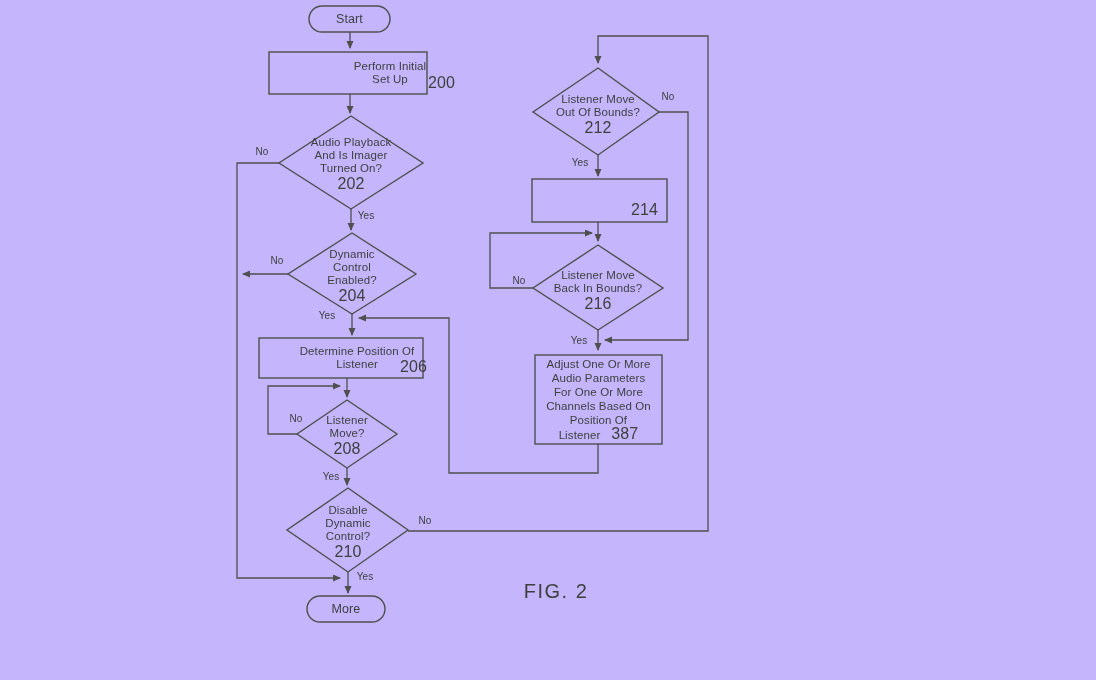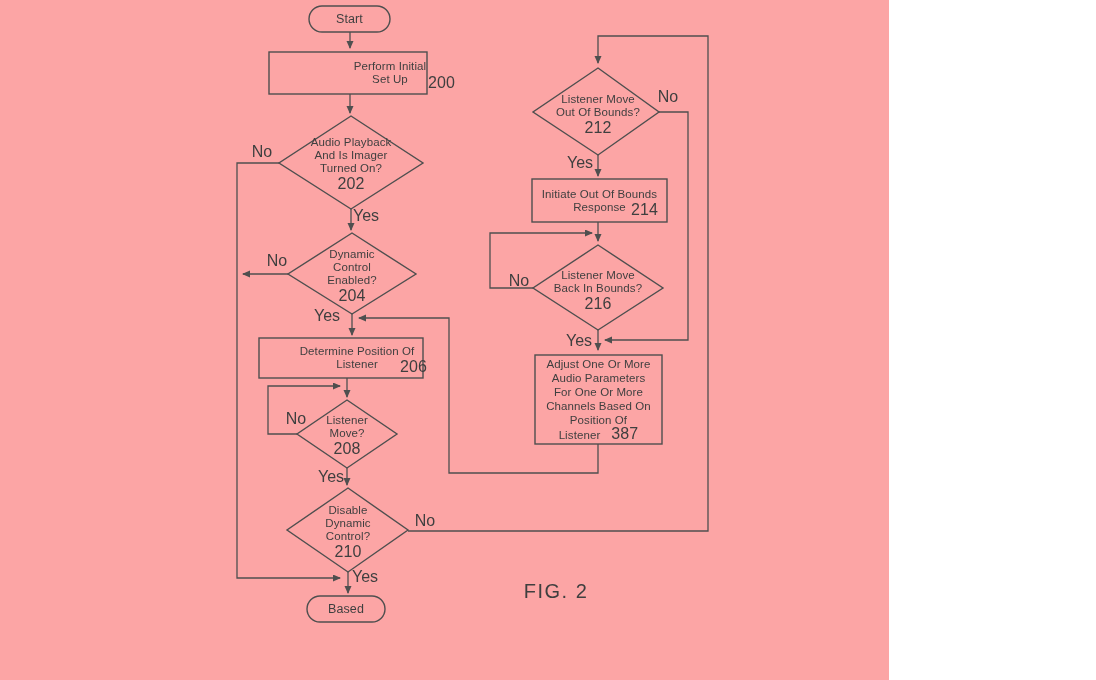--- a/index.html
+++ b/index.html
@@ -1,35 +1,35 @@
 <!DOCTYPE html>
 <html><head>
 <meta charset="utf-8">
 <style>
   html,body{margin:0;padding:0;background:#ffffff;}
   .page{
-    position:relative;width:889px;height:680px;background:#fca5a5;
+    position:relative;width:1096px;height:680px;background:#c4b5fd;
     font-family:"Liberation Sans",sans-serif;color:#3f3f3f;overflow:hidden;
   }
   svg.diagram{position:absolute;left:0;top:0;}
   .shape{fill:none;stroke:#4f4f4f;stroke-width:1.4px;}
   .conn{fill:none;stroke:#4f4f4f;stroke-width:1.3px;}
   .label{
     position:absolute;display:flex;flex-direction:column;align-items:center;
     justify-content:center;text-align:center;font-size:11.5px;line-height:13px;
     letter-spacing:.1px;color:#3f3f3f;
   }
   .ntext{white-space:pre-line;}
   .terminal-label{font-size:12.5px;}
   .ref{font-size:16px;}
   .ref-block{display:block;margin-top:2px;}
   .ref-abs{position:absolute;}
   .ref-inline{margin-left:11px;}
   .edge-label{
-    position:absolute;width:36px;text-align:center;font-size:16px;
+    position:absolute;width:36px;text-align:center;font-size:10px;
     line-height:14px;color:#3f3f3f;background:transparent;
   }
   .fig-caption{
     position:absolute;left:506px;top:580px;width:100px;text-align:center;
     font-size:20px;letter-spacing:1.5px;color:#3f3f3f;
   }
   .n218-label{line-height:14px;}
 </style>
 </head>
 <body>
@@ -112,32 +112,30 @@
   </div>
 
   <div class="label" style="left:298px;top:504px;width:100px;height:53px;">
     <span class="ntext">Disable
 Dynamic
 Control?</span>
     <span class="ref ref-block">210</span>
   </div>
 
   <div class="label terminal-label" style="left:307px;top:596px;width:78px;height:26px;">
-    <span class="ntext">Based</span>
+    <span class="ntext">More</span>
   </div>
 
   <div class="label" style="left:538px;top:90px;width:120px;height:46px;">
     <span class="ntext">Listener Move
 Out Of Bounds?</span>
     <span class="ref ref-block">212</span>
   </div>
 
   <div class="label" style="left:532px;top:179px;width:135px;height:43px;">
-    <span class="ntext">Initiate Out Of Bounds
-Response</span>
     <span class="ref ref-abs" style="right:9px;bottom:6px;">214</span>
   </div>
 
   <div class="label" style="left:538px;top:266px;width:120px;height:46px;">
     <span class="ntext">Listener Move
 Back In Bounds?</span>
     <span class="ref ref-block">216</span>
   </div>
 
   <div class="label n218-label" style="left:535px;top:355px;width:127px;height:89px;">

